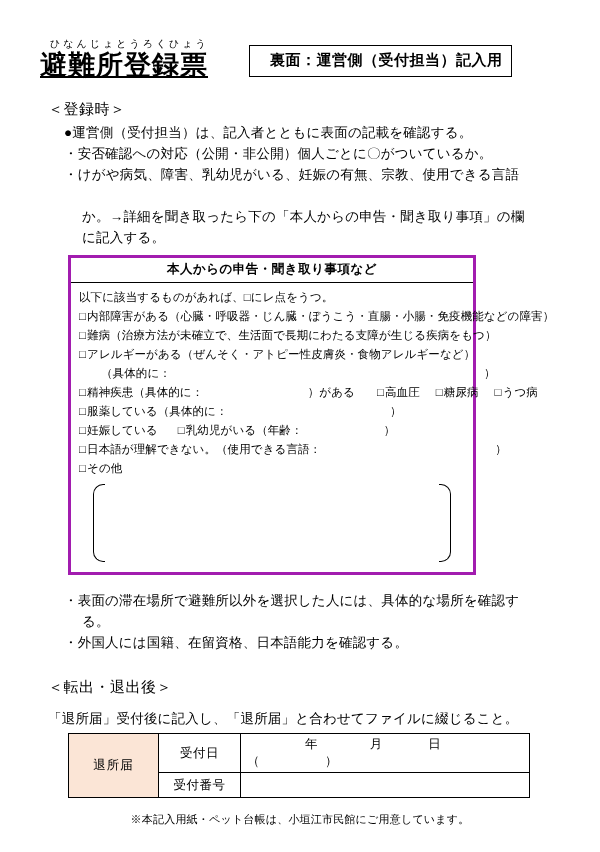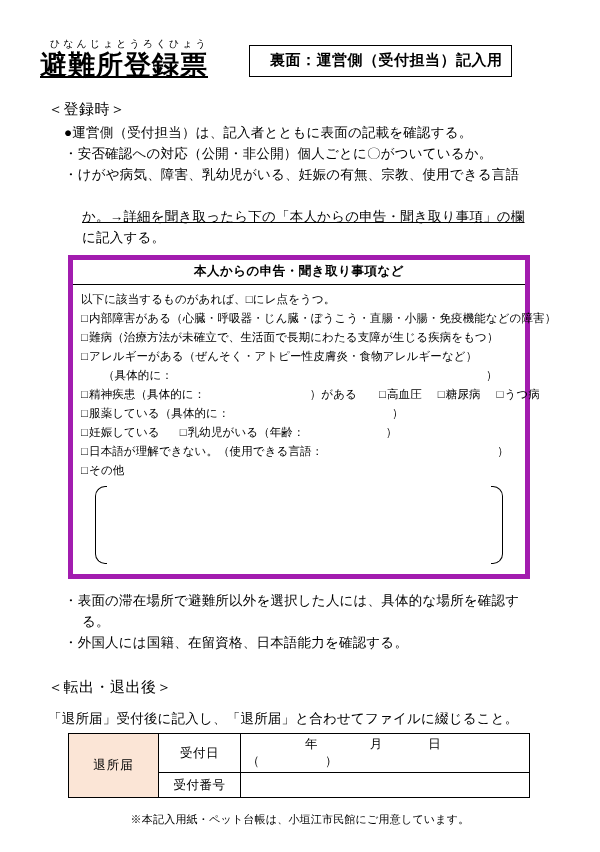--- a/index.html
+++ b/index.html
@@ -80,22 +80,22 @@
     line-height: 21px;
     letter-spacing: 0.2px;
     white-space: nowrap;
   }
 
   
   .form-box {
     position: absolute;
     left: 68px;
     top: 255px;
-    width: 462px;
-    border: 5px solid #a21caf;
+    width: 408px;
+    border: 3px solid #a21caf;
     box-sizing: border-box;
   }
   .form-box-head {
     text-align: center;
     font-size: 12.5px;
     font-weight: bold;
     padding: 3px 0 4px 0;
     border-bottom: 1px solid #000;
     background: #ffffff;
     letter-spacing: 0.5px;
@@ -197,21 +197,21 @@
       <div class="main-title">避難所登録票</div>
     </div>
     <div class="side-box">裏面：運営側（受付担当）記入用</div>
   </div>
 
   <div class="sec-head" style="left:48px; top:100px;">＜登録時＞</div>
 
   <div class="para" style="left:64px; top:122px;">●運営側（受付担当）は、記入者とともに表面の記載を確認する。</div>
   <div class="para" style="left:64px; top:143px;">・安否確認への対応（公開・非公開）個人ごとに〇がついているか。</div>
   <div class="para" style="left:64px; top:164px;">・けがや病気、障害、乳幼児がいる、妊娠の有無、宗教、使用できる言語</div>
-  <div class="para" style="left:82px; top:206px;text-decoration:underline;">か。→詳細を聞き取ったら下の「本人からの申告・聞き取り事項」の欄</div>
+  <div class="para" style="left:82px; top:206px;">か。→詳細を聞き取ったら下の「本人からの申告・聞き取り事項」の欄</div>
   <div class="para" style="left:82px; top:227px;">に記入する。</div>
 
   <div class="form-box">
     <div class="form-box-head">本人からの申告・聞き取り事項など</div>
     <div class="form-box-body">
       <div class="fline">以下に該当するものがあれば、□にレ点をうつ。</div>
 
       <div class="fline">
         <span class="cb"></span><span>内部障害がある（心臓・呼吸器・じん臓・ぼうこう・直腸・小腸・免疫機能などの障害）</span>
       </div>

